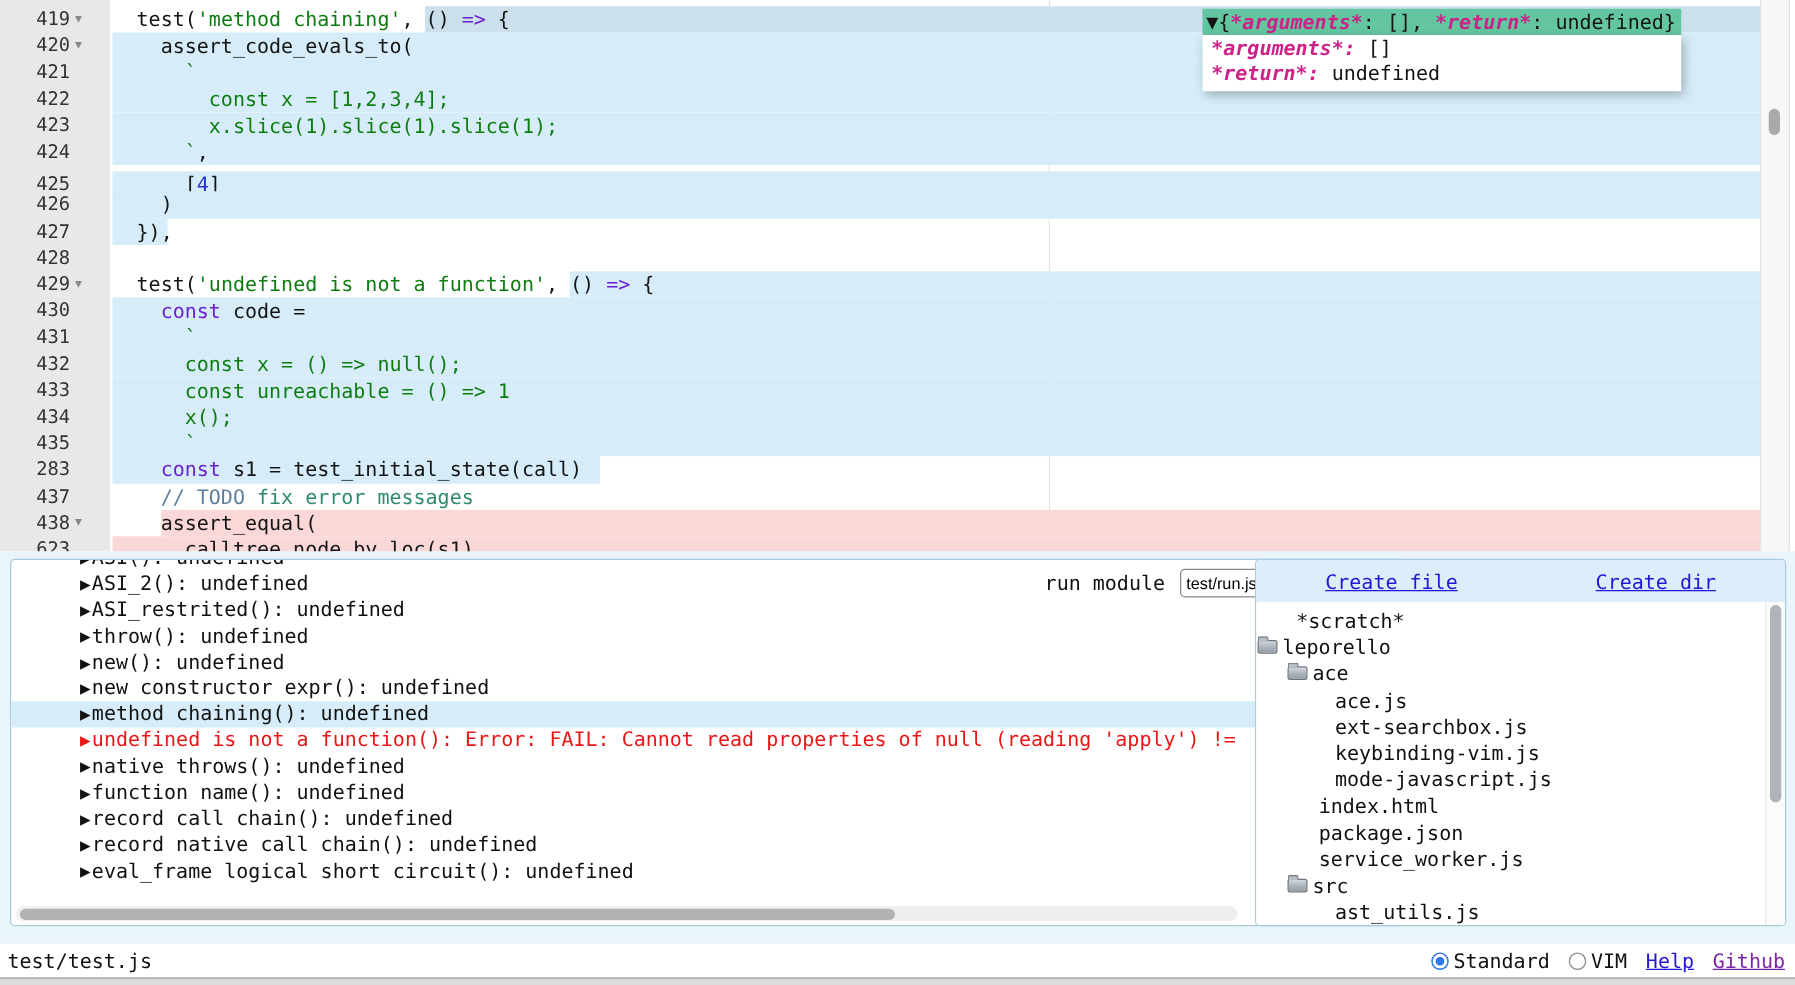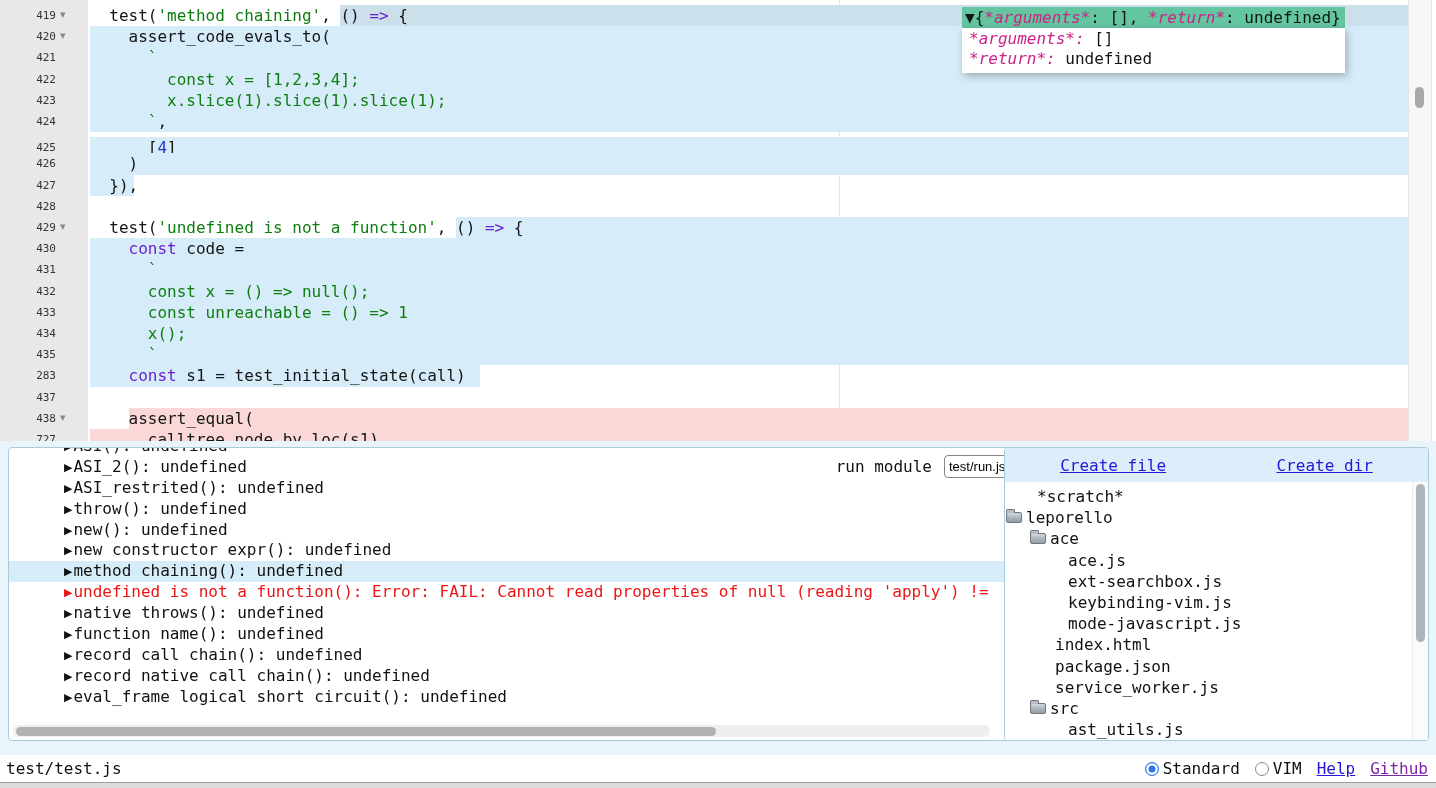--- a/index.html
+++ b/index.html
@@ -10,30 +10,30 @@
     -webkit-font-smoothing:antialiased;
   }
   
   #editor{position:absolute;left:0;top:0;width:1436px;height:441px;background:#fff;overflow:hidden;}
   #gutter-bg{position:absolute;left:0;top:0;width:88px;height:441px;background:var(--gutter,#e8e8e8);}
   .row{position:absolute;left:0;width:1408px;height:22px;}
   .hl{position:absolute;top:0;height:21.2px;}
   .hl-blue{background:var(--hlblue);}
   .hl-blue419{background:var(--hlblue419);}
   .hl-pink{background:var(--hlpink);}
-  .gnum{position:absolute;left:0;top:0;width:56px;text-align:right;font-size:11px;line-height:21.2px;color:#333;}
+  .gnum{position:absolute;left:0;top:0;width:56px;text-align:right;font-size:15px;line-height:21.2px;color:#333;}
   .fold{position:absolute;left:60px;top:-1px;font-size:11px;line-height:21.2px;color:#888;font-family:"DejaVu Sans",sans-serif;}
   .code{position:absolute;left:90px;top:0;white-space:pre;font-size:16px;line-height:21.2px;color:#141414;}
   .c-d{color:#141414}
   .c-s{color:var(--str)}
   .c-k{color:var(--kw)}
   .c-n{color:var(--num)}
   .c-c1{color:var(--c1)}
   .c-c2{color:var(--c2)}
-  .c-m{color:var(--mag);font-style:italic;}
+  .c-m{color:var(--mag);font-style:italic;font-weight:bold;}
   #print-margin{position:absolute;left:839px;top:0;width:1px;height:441px;background:rgba(110,110,110,.18);}
   
   #ed-sb-track{position:absolute;left:1408px;top:0;width:22px;height:441px;background:#f7f7f7;border-left:1px solid #e3e3e3;border-right:1px solid #e3e3e3;}
   #ed-sb-thumb{position:absolute;left:6px;top:87px;width:9px;height:21px;background:#a9a9a9;border-radius:5px;}
   
   #tooltip{position:absolute;left:962px;top:7px;z-index:6;font-size:16px;}
   #tooltip .hdr{background:var(--tipgreen);height:21px;line-height:21px;white-space:pre;padding:0 3px;}
   #tooltip .body{background:#fff;box-shadow:2px 3px 8px rgba(0,0,0,.28);padding:1px 10px 3px 7px;display:inline-block;min-width:366px;}
   #tooltip .trow{height:20.4px;line-height:20.4px;white-space:pre;}
   
@@ -163,30 +163,31 @@
         <div class="gnum">435</div>
         <div class="code" style="white-space: pre;"><span class="c-s">      `</span></div>
       </div>
       <div class="row" style="top: 365.4px;">
         <div class="hl hl-blue" style="left: 90px; width: 390.177px;"></div>
         <div class="gnum">283</div>
         <div class="code" style="white-space: pre;"><span class="c-d">    </span><span class="c-k">const</span><span class="c-d"> s1 = test_initial_state(call)</span></div>
       </div>
       <div class="row" style="top: 386.6px;">
         <div class="gnum">437</div>
+        <div class="code" style="white-space: pre;"><span class="c-d">    </span><span class="c-c1">// TODO</span><span class="c-c2"> fix error messages</span></div>
       </div>
       <div class="row" style="top: 407.8px;">
         <div class="hl hl-pink" style="left: 128.536px; width: 1279.46px;"></div>
         <div class="gnum">438</div>
         <div class="fold">▾</div>
         <div class="code" style="white-space: pre;"><span class="c-d">    assert_equal(</span></div>
       </div>
       <div class="row" style="top: 429px;">
         <div class="hl hl-pink" style="left: 90px; width: 1318px;"></div>
-        <div class="gnum">727</div>
+        <div class="gnum">623</div>
         <div class="code" style="white-space: pre;"><span class="c-d">      calltree_node_by_loc(s1)</span></div>
       </div>
     </div>
   <div id="ed-sb-track">
     <div id="ed-sb-thumb"></div>
   </div>
   <div id="tooltip">
     <div class="hdr" id="tip-hdr"><span class="c-d">▼{</span><span class="c-m">*arguments*</span><span class="c-d">: [], </span><span class="c-m">*return*</span><span class="c-d">: undefined}</span></div>
     <div class="body" id="tip-body"><div class="trow"><span class="c-m">*arguments*:</span><span class="c-d"> []</span></div><div class="trow"><span class="c-m">*return*:</span><span class="c-d"> undefined</span></div></div>
   </div>

